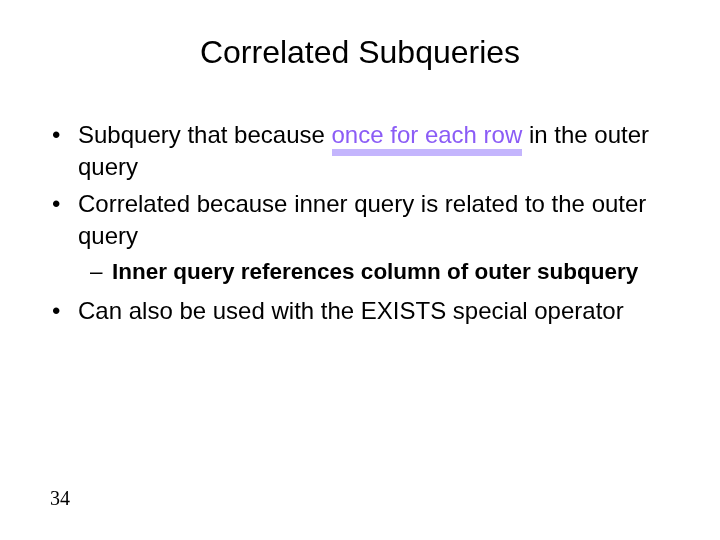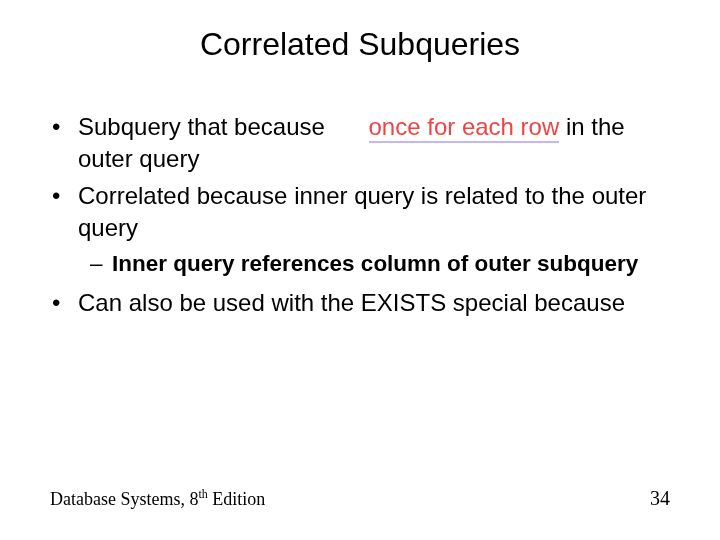--- a/index.html
+++ b/index.html
@@ -8,21 +8,21 @@
     height: 540px;
     background: #ffffff;
     font-family: Arial, Helvetica, sans-serif;
     color: #000000;
     position: relative;
     overflow: hidden;
   }
   .slide {
     width: 100%;
     height: 100%;
-    padding: 20px 50px 0 50px;
+    padding: 28px 50px 0 50px;
     position: relative;
   }
   .title {
     font-size: 32px;
     text-align: center;
     font-weight: normal;
     margin-bottom: 48px;
     margin-top: 6px;
   }
   .content {
@@ -52,24 +52,23 @@
   .bullet-l2 .dash {
     width: 24px;
     flex-shrink: 0;
     padding-left: 2px;
   }
   .bullet-l2 .txt {
     flex: 1;
     font-weight: bold;
   }
   .emph-red {
-    color: #ef4444;
-    border-bottom: 2px solid #c4b5fd;
+    color: #8b5cf6;
+    border-bottom: 7px solid #c4b5fd;
     padding-bottom: 1px;
-    margin-left: 37px;
   }
   .footer {
     position: absolute;
     bottom: 30px;
     left: 50px;
     right: 50px;
     display: flex;
     justify-content: space-between;
     align-items: flex-end;
     font-family: "Times New Roman", Times, serif;
@@ -107,25 +106,22 @@
       <span class="txt">Correlated because inner query is related to the outer query</span>
     </div>
 
     <div class="bullet-l2">
       <span class="dash">–</span>
       <span class="txt">Inner query references column of outer subquery</span>
     </div>
 
     <div class="bullet-l1">
       <span class="dot">•</span>
-      <span class="txt">Can also be used with the EXISTS special because</span>
+      <span class="txt">Can also be used with the EXISTS special operator</span>
     </div>
 
   </div>
 
   <div class="footer">
-    <div class="footer-left">
-      <span>Database Systems, 8</span><sup>th</sup><span> Edition</span>
-    </div>
     <div class="footer-right">34</div>
   </div>
 
 </div>
 
 </body></html>

